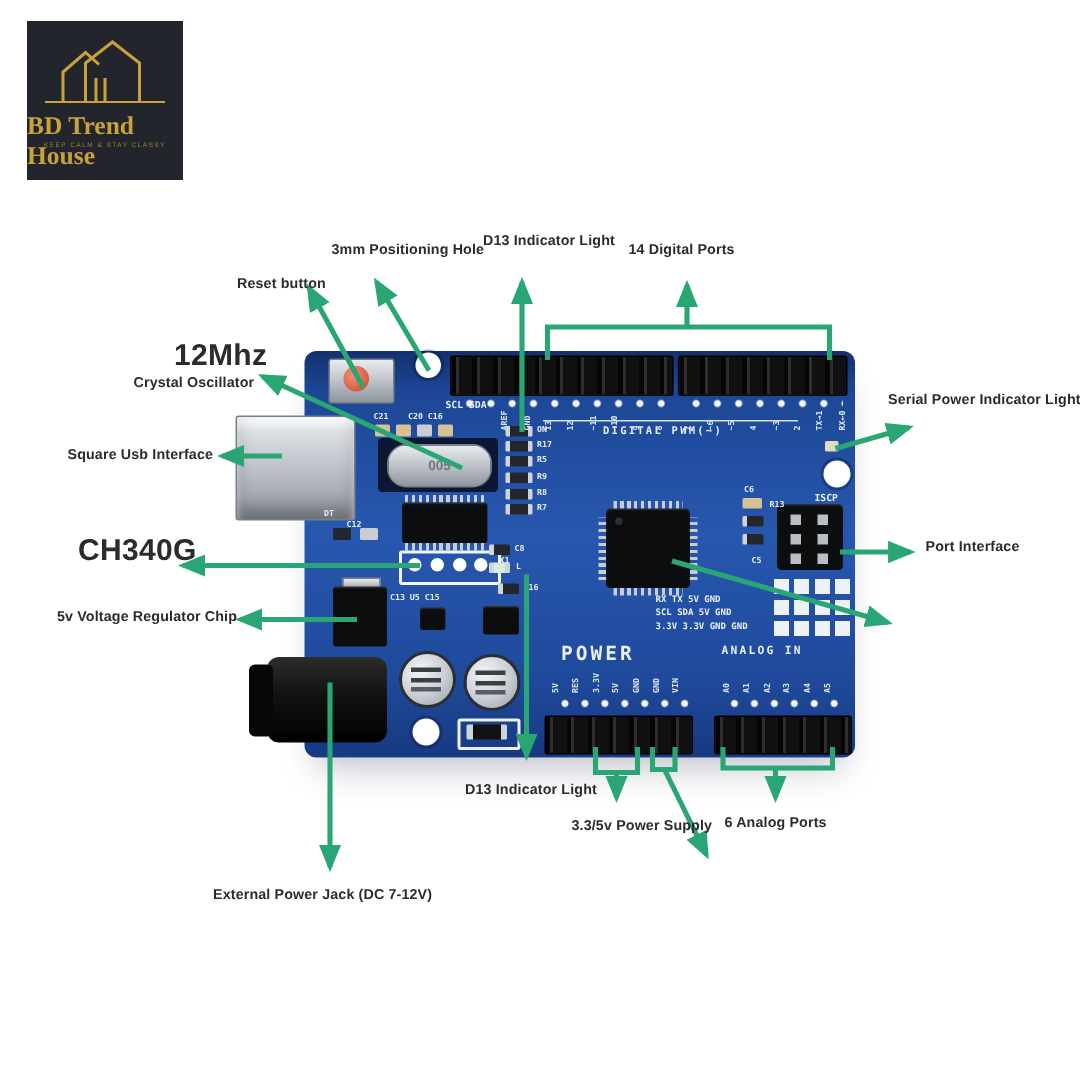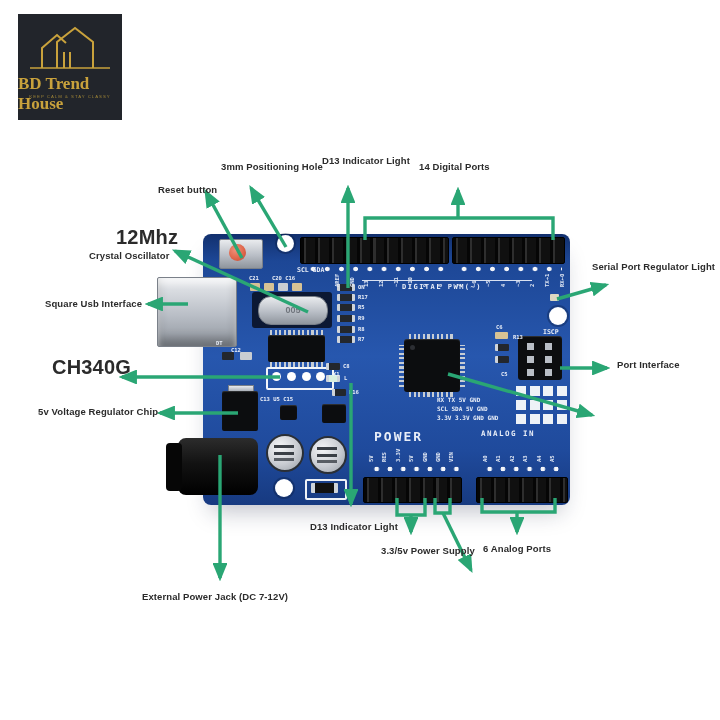--- a/index.html
+++ b/index.html
@@ -258,20 +258,20 @@
 
   <div class="lbl" style="left:158px;top:184px;">Reset button</div>
   <div class="lbl" style="left:221px;top:161px;">3mm Positioning Hole</div>
   <div class="lbl" style="left:322px;top:155px;">D13 Indicator Light</div>
   <div class="lbl" style="left:419px;top:161px;">14 Digital Ports</div>
   <div class="lbl big" style="left:116px;top:226px;">12Mhz</div>
   <div class="lbl" style="left:89px;top:250px;">Crystal Oscillator</div>
   <div class="lbl" style="left:45px;top:298px;">Square Usb Interface</div>
   <div class="lbl big" style="left:52px;top:356px;">CH340G</div>
   <div class="lbl" style="left:38px;top:406px;">5v Voltage Regulator Chip</div>
-  <div class="lbl" style="left:592px;top:261px;">Serial Port Regulator Light</div>
+  <div class="lbl" style="left:592px;top:261px;">Serial Power Indicator Light</div>
   <div class="lbl" style="left:617px;top:359px;">Port Interface</div>
   <div class="lbl" style="left:310px;top:521px;">D13 Indicator Light</div>
   <div class="lbl" style="left:381px;top:545px;">3.3/5v Power Supply</div>
   <div class="lbl" style="left:483px;top:543px;">6 Analog Ports</div>
   <div class="lbl" style="left:142px;top:591px;">External Power Jack (DC 7-12V)</div>
 
 </div>
 
 </body></html>

